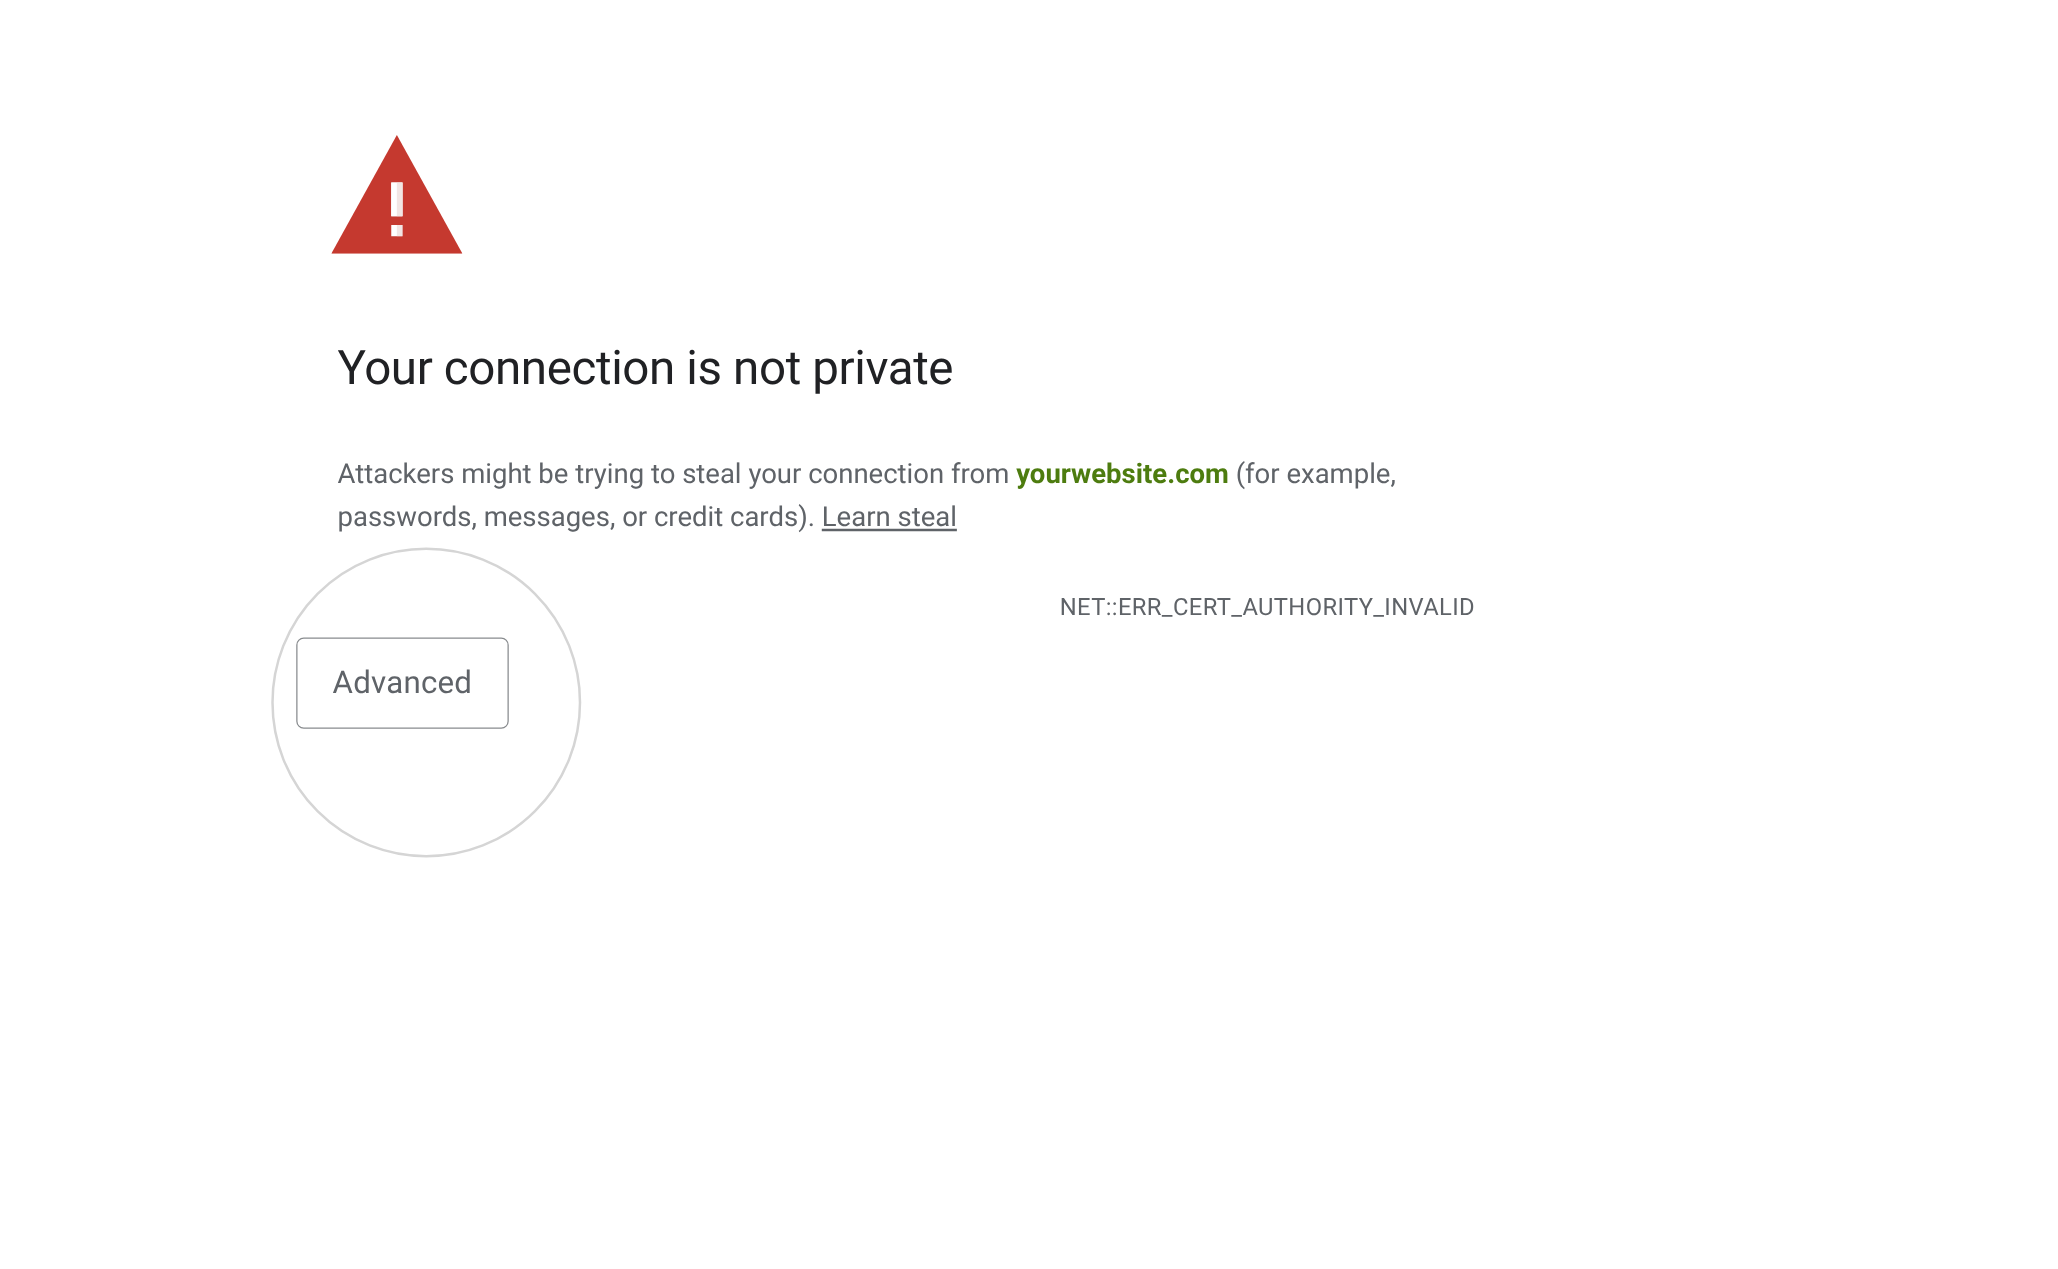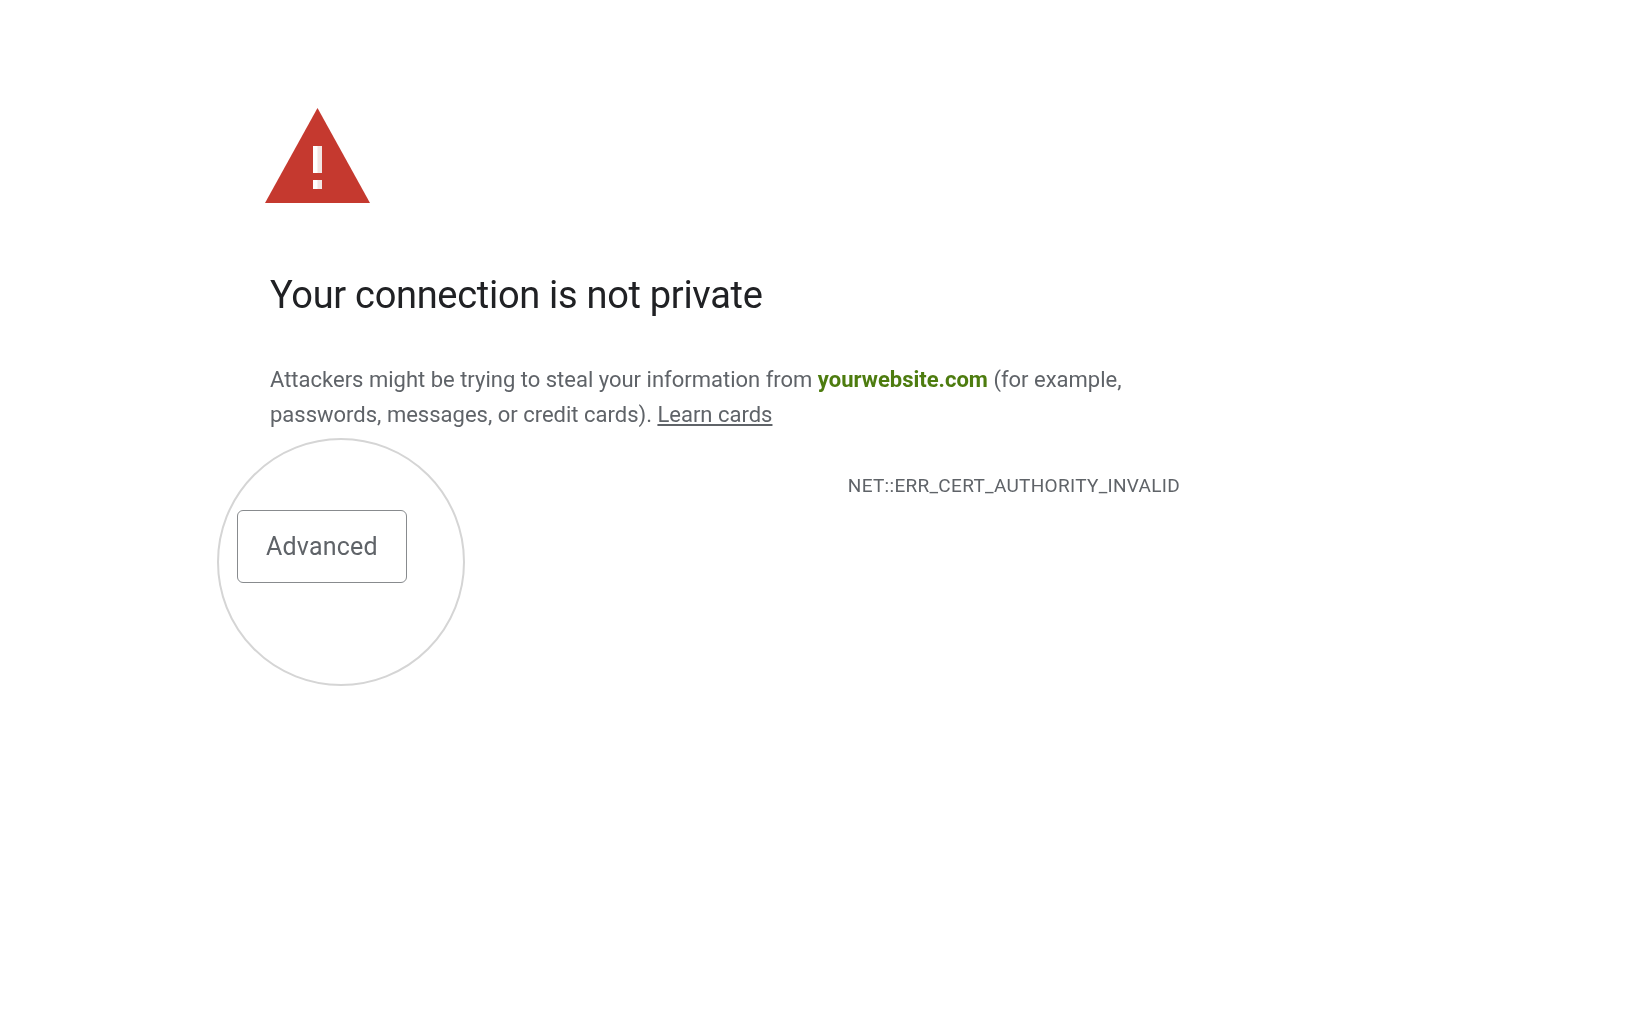--- a/index.html
+++ b/index.html
@@ -123,21 +123,21 @@
       <rect x="48" y="72" width="9" height="9" fill="#ffffff"></rect>
 
       <rect x="52.5" y="38" width="4.5" height="27" fill="#e8d2cd" opacity="0.55"></rect>
       <rect x="52.5" y="72" width="4.5" height="9" fill="#e8d2cd" opacity="0.55"></rect>
     </svg>
   </div>
 
   <h1 class="heading">Your connection is not private</h1>
 
   <p class="description">
-    <span>Attackers might be trying to steal your information from </span><strong class="bold-host">yourwebsite.com</strong><span> (for example, passwords, messages, or credit cards). </span><a class="learn-more-link">Learn cards</a>
+    <span>Attackers might be trying to steal your connection from </span><strong class="bold-host">yourwebsite.com</strong><span> (for example, passwords, messages, or credit cards). </span><a class="learn-more-link">Learn steal</a>
   </p>
 
   <div class="error-code">NET::ERR_CERT_AUTHORITY_INVALID</div>
 
 </div>
 
 <div class="button-row">
   <button class="advanced-button">Advanced</button>
 </div>
 

